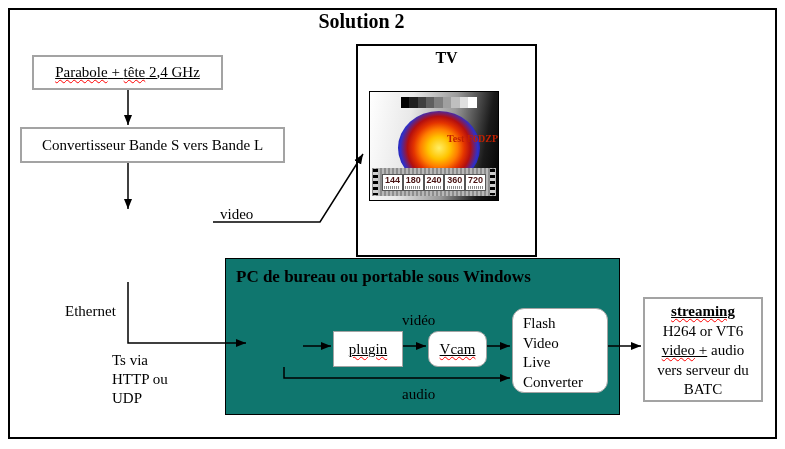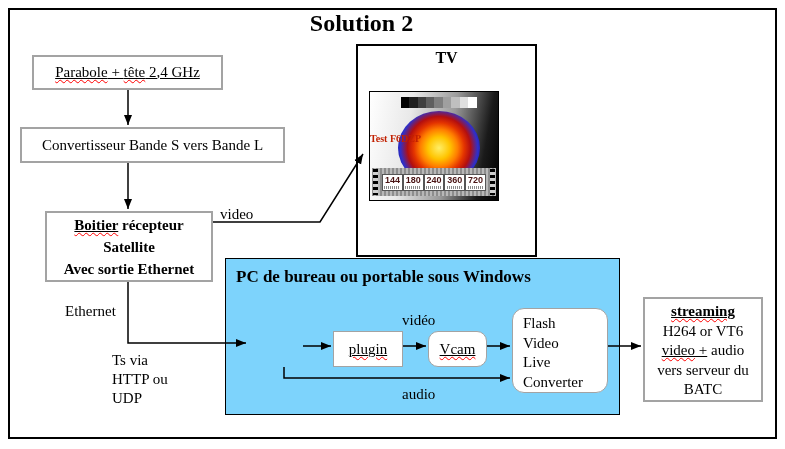--- a/index.html
+++ b/index.html
@@ -2,21 +2,21 @@
 <html><head>
 <meta charset="utf-8">
 <style>
   html,body{margin:0;padding:0;background:#fff;}
   .canvas{
     position:relative;width:785px;height:449px;background:#ffffff;
     font-family:"Liberation Serif","DejaVu Serif",serif;color:#000;overflow:hidden;
   }
   .frame{position:absolute;left:8px;top:8px;width:765px;height:427px;border:2px solid #000;}
   .title{position:absolute;left:0;top:10px;width:723px;text-align:center;
-         font-size:24px;font-weight:bold;}
+         font-size:20px;font-weight:bold;}
   .wires{position:absolute;left:0;top:0;width:785px;height:449px;pointer-events:none;}
   .box{position:absolute;background:#fff;border:2px solid #a3a3a3;
        display:flex;align-items:center;justify-content:center;
        font-size:15px;text-align:center;line-height:21px;box-sizing:border-box;}
   .thin{border-width:1px;}
   .bold{font-weight:bold;}
   .ul{text-decoration:underline;text-decoration-thickness:1px;}
   .sq{text-decoration-line:underline;text-decoration-style:wavy;
       text-decoration-color:#ff0000;text-decoration-thickness:1px;text-underline-offset:2px;}
   .lbl{position:absolute;font-size:15px;line-height:19px;white-space:nowrap;}
@@ -30,38 +30,38 @@
          border:1px solid #000;box-sizing:border-box;
          background:linear-gradient(100deg,#ffffff 0%,#e9e9e9 30%,#9a9a9a 60%,#1a1a1a 85%,#000 100%);}
   .graybar{position:absolute;left:31px;top:5px;width:76px;height:11px;
            background:linear-gradient(90deg,
              #000 0 11%,#1f1f1f 11% 22%,#3f3f3f 22% 33%,#5f5f5f 33% 44%,
              #7f7f7f 44% 55%,#9f9f9f 55% 66%,#bfbfbf 66% 77%,#e0e0e0 77% 88%,#fff 88% 100%);}
   .ball{position:absolute;left:28px;top:19px;width:82px;height:74px;border-radius:50%;
         background:radial-gradient(circle at 50% 50%,
           #ffee66 0%,#ffc400 20%,#ff7d00 34%,#e33300 46%,#b40f0f 57%,
           #3030c8 70%,#1818a8 80%,#000060 95%);}
-  .balltext{position:absolute;left:0;top:41px;width:100%;text-align:left;
+  .balltext{position:absolute;left:0;top:41px;width:100%;text-align:right;
             font-size:10px;font-weight:bold;color:#c22000;letter-spacing:0;}
   .bbar{position:absolute;left:2px;right:2px;bottom:4px;height:28px;
         background:repeating-linear-gradient(90deg,#8d8d8d 0 2px,#b8b8b8 2px 4px);
         display:flex;align-items:center;justify-content:flex-start;
         padding:0 10px;box-sizing:border-box;}
   .dotcol{position:absolute;top:1px;bottom:1px;width:5px;
           background:repeating-linear-gradient(180deg,#000 0 3px,#cfcfcf 3px 6px);}
   .dotcol.l{left:1px;} .dotcol.r{right:1px;}
   .chip{background:#fff;border:1px solid #555;width:21px;padding:1px 0 0 0;
         text-align:center;font-size:9px;font-weight:bold;color:#4a1414;
         font-family:"Liberation Sans","DejaVu Sans",sans-serif;line-height:9px;}
   .micro{width:85%;height:3px;margin:1px auto 1px auto;
          background:repeating-linear-gradient(90deg,#8a8a8a 0 1px,#fff 1px 2px);}
 
   
   .pcbox{position:absolute;left:225px;top:258px;width:395px;height:157px;
-         background:#7dd3fc;border:1px solid #000;box-sizing:border-box;}
+         background:#0f766e;border:1px solid #000;box-sizing:border-box;}
   .pctitle{position:absolute;left:10px;top:8px;font-size:17px;font-weight:bold;}
 
   .vlc{left:248px;top:331px;width:55px;height:36px;}
   .plugin{left:333px;top:331px;width:70px;height:36px;}
   .vcam{left:428px;top:331px;width:59px;height:36px;border-radius:10px;}
   .conv{left:512px;top:308px;width:96px;height:85px;justify-content:flex-start;
         align-items:flex-start;flex-direction:column;padding:5px 0 0 10px;
         text-align:left;line-height:19.5px;border-radius:12px;}
   .stream{left:643px;top:297px;width:120px;height:105px;flex-direction:column;
           line-height:19.5px;padding-top:3px;}
@@ -137,25 +137,20 @@
   </svg>
 
   <div class="box parab">
     <span class="ul"><span class="sq">Parabole</span><span> + </span><span class="sq">tête</span><span> 2,4 GHz</span></span>
   </div>
 
   <div class="box convert">
     <span>Convertisseur Bande S vers Bande L</span>
   </div>
 
-  <div class="box boitier">
-    <div><span class="ul"><span class="sq">Boitier</span></span><span> récepteur</span></div>
-    <div>Satellite</div>
-    <div>Avec sortie Ethernet</div>
-  </div>
 
 
   <div class="box thin plugin">
     <span class="ul"><span class="sq">plugin</span></span>
   </div>
 
   <div class="box thin vcam">
     <span class="ul"><span class="sq">Vcam</span></span>
   </div>
 

